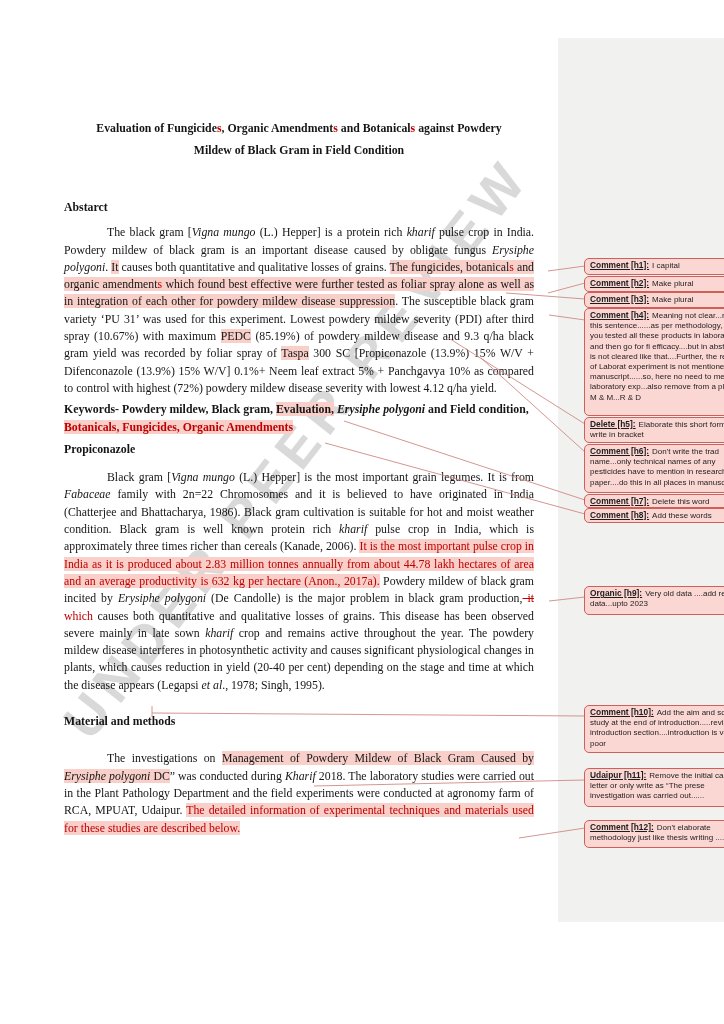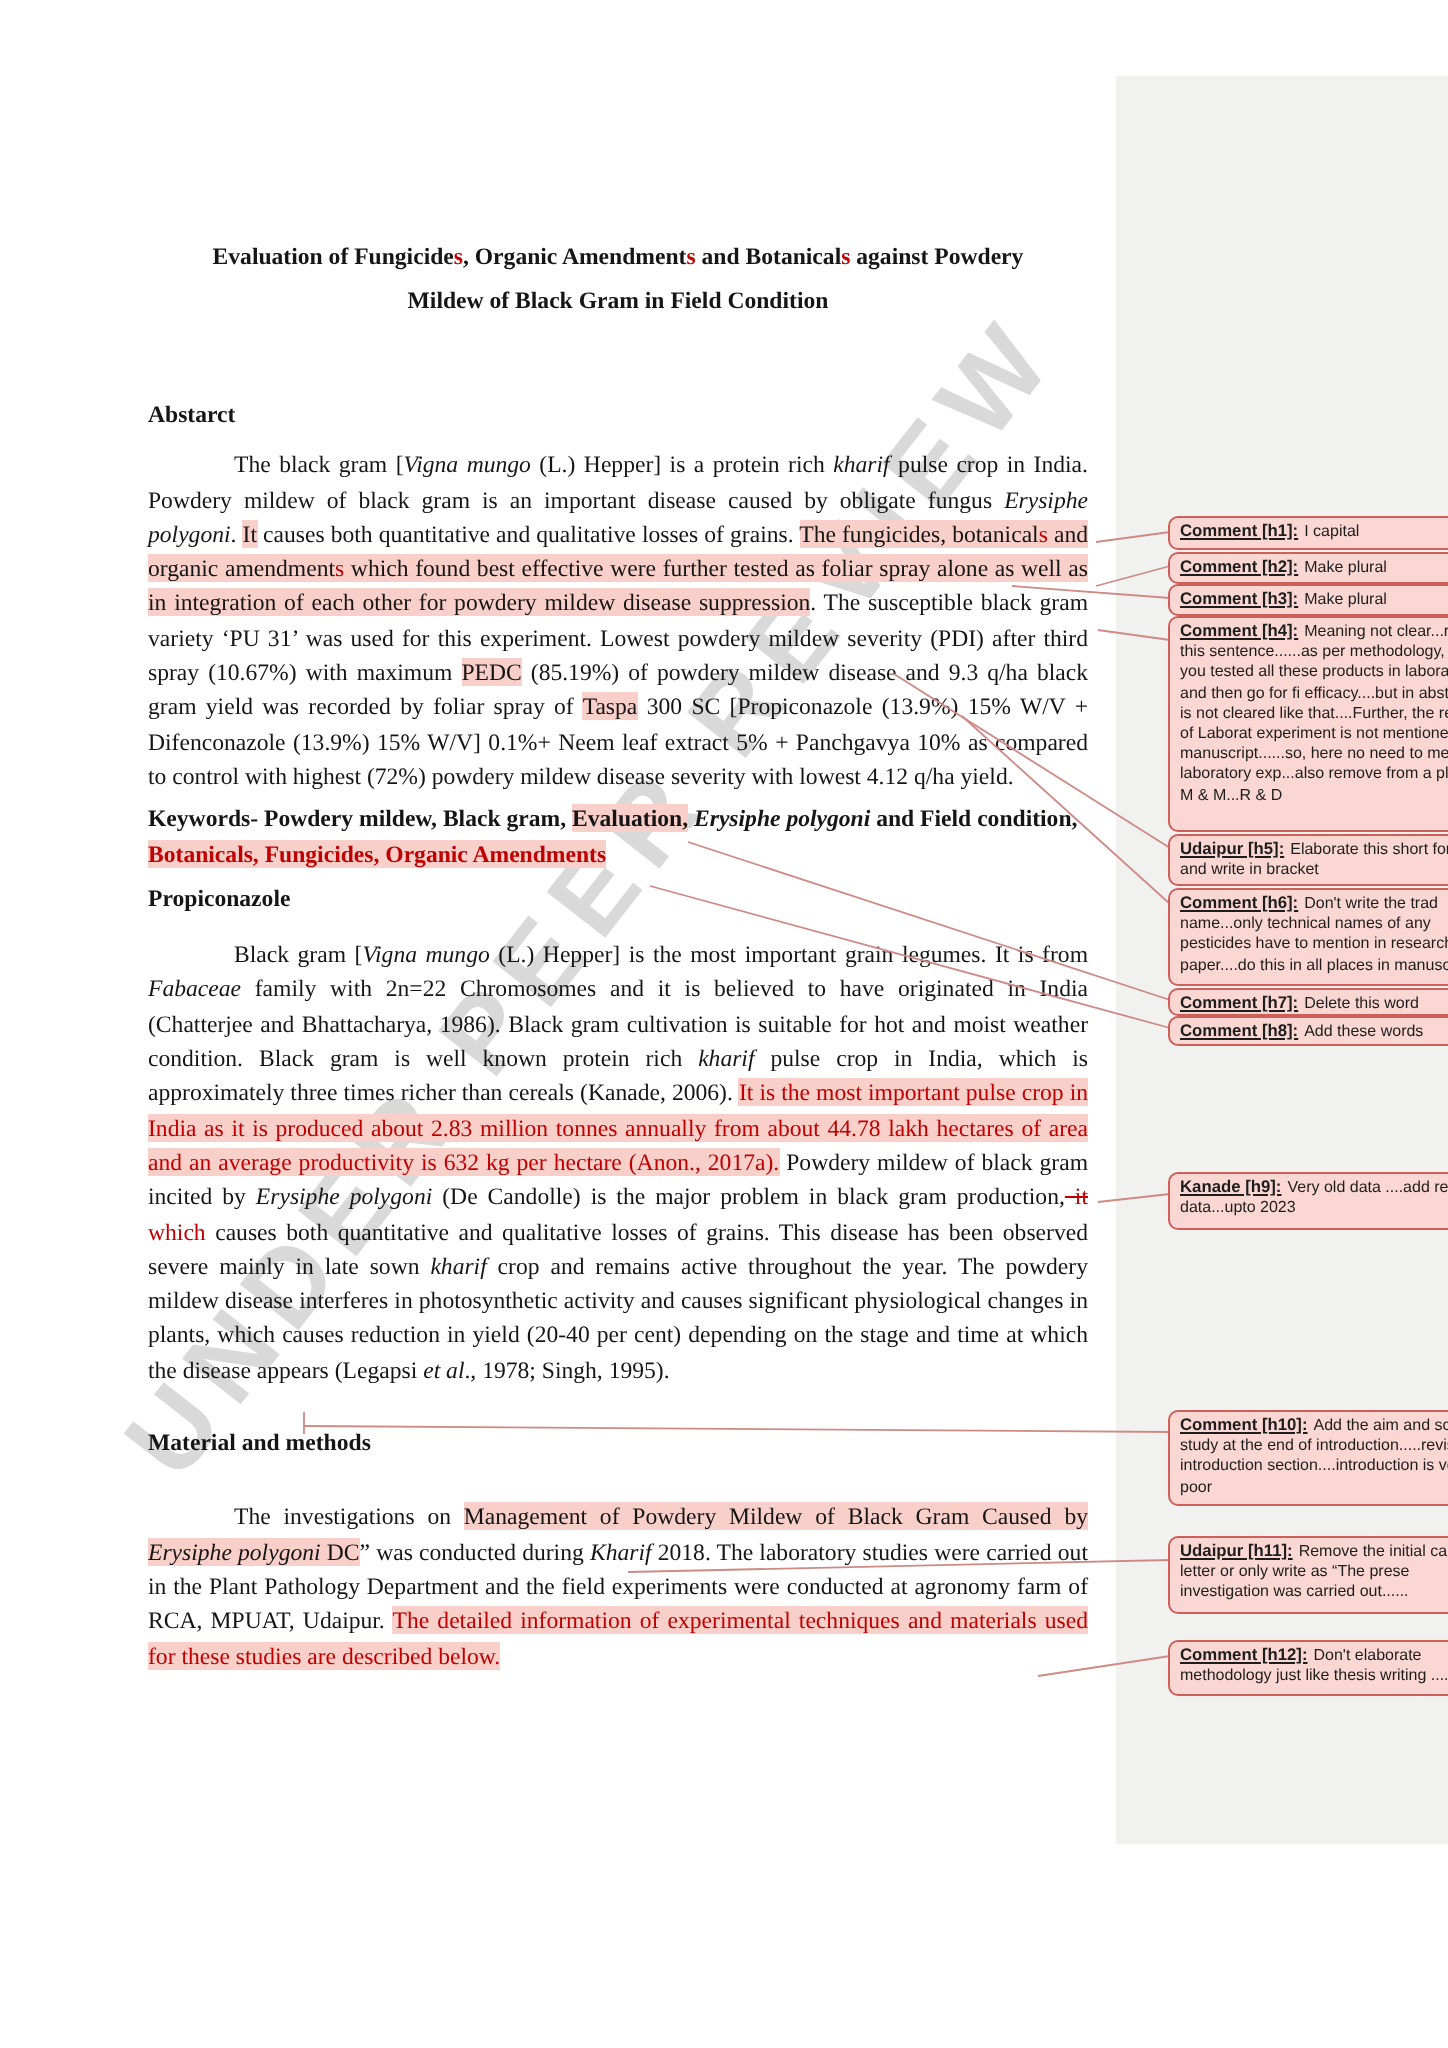--- a/index.html
+++ b/index.html
@@ -15,21 +15,21 @@
   
   .watermark{
     position:absolute;left:75px;top:700px;
     transform:rotate(-52deg);transform-origin:0 50%;
     font-family:"Liberation Sans",sans-serif;font-weight:bold;
     font-size:54px;letter-spacing:8px;white-space:nowrap;
     color:rgba(110,110,110,0.26);z-index:2;pointer-events:none;
   }
   
   .page-text{
-    position:absolute;left:74px;top:117px;width:470px;z-index:3;
+    position:absolute;left:64px;top:117px;width:470px;z-index:3;
     font-family:"Liberation Serif",serif;font-size:11.8px;line-height:17.3px;
     color:#151515;text-align:justify;
   }
   .title{
     font-weight:bold;font-size:11.8px;line-height:22px;text-align:center;
     white-space:pre-line;margin:0 0 38px 0;
   }
   .h{font-weight:bold;margin:0;}
   .h-abs{margin-bottom:8px;}
   .h-int{margin-top:5px;}
@@ -100,33 +100,33 @@
 <div class="comment" style="top:276px;height:16px;">
   <span class="c-label">Comment [h2]:</span><span class="c-text">Make plural</span>
 </div>
 <div class="comment" style="top:292px;height:16px;">
   <span class="c-label">Comment [h3]:</span><span class="c-text">Make plural</span>
 </div>
 <div class="comment" style="top:308px;height:108px;">
   <span class="c-label">Comment [h4]:</span><span class="c-text">Meaning not clear...revise this sentence......as per methodology, first you tested all these products in laboratory and then go for fi efficacy....but in abstract it is not cleared like that....Further, the results of Laborat experiment is not mentioned in manuscript......so, here no need to menti the laboratory exp...also remove from a places M &amp; M...R &amp; D</span>
 </div>
 <div class="comment" style="top:417px;height:26px;">
-  <span class="c-label">Udaipur [h5]:</span><span class="c-text">Elaborate this short forms and write in bracket</span>
+  <span class="c-label">Delete [h5]:</span><span class="c-text">Elaborate this short forms and write in bracket</span>
 </div>
 <div class="comment" style="top:444px;height:49px;">
   <span class="c-label">Comment [h6]:</span><span class="c-text">Don't write the trad name...only technical names of any pesticides have to mention in research paper....do this in all places in manuscrip</span>
 </div>
 <div class="comment" style="top:494px;height:14px;">
   <span class="c-label">Comment [h7]:</span><span class="c-text">Delete this word</span>
 </div>
 <div class="comment" style="top:508px;height:15px;">
   <span class="c-label">Comment [h8]:</span><span class="c-text">Add these words</span>
 </div>
 <div class="comment" style="top:586px;height:29px;">
-  <span class="c-label">Kanade [h9]:</span><span class="c-text">Very old data ....add recent data...upto 2023</span>
+  <span class="c-label">Organic [h9]:</span><span class="c-text">Very old data ....add recent data...upto 2023</span>
 </div>
 <div class="comment" style="top:705px;height:48px;">
   <span class="c-label">Comment [h10]:</span><span class="c-text">Add the aim and scope of study at the end of introduction.....revise the introduction section....introduction is very poor</span>
 </div>
 <div class="comment" style="top:768px;height:39px;">
   <span class="c-label">Udaipur [h11]:</span><span class="c-text">Remove the initial capital letter or only write as “The prese investigation was carried out......</span>
 </div>
 <div class="comment" style="top:820px;height:28px;">
   <span class="c-label">Comment [h12]:</span><span class="c-text">Don't elaborate methodology just like thesis writing .....</span>
 </div>

